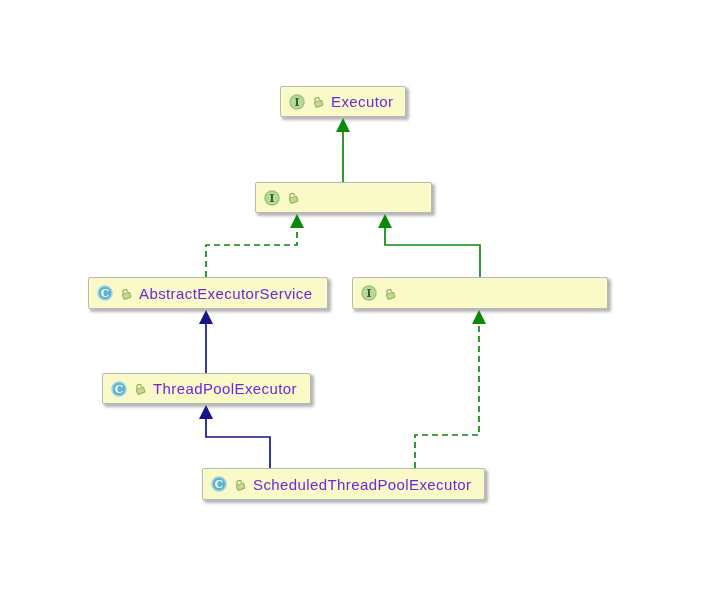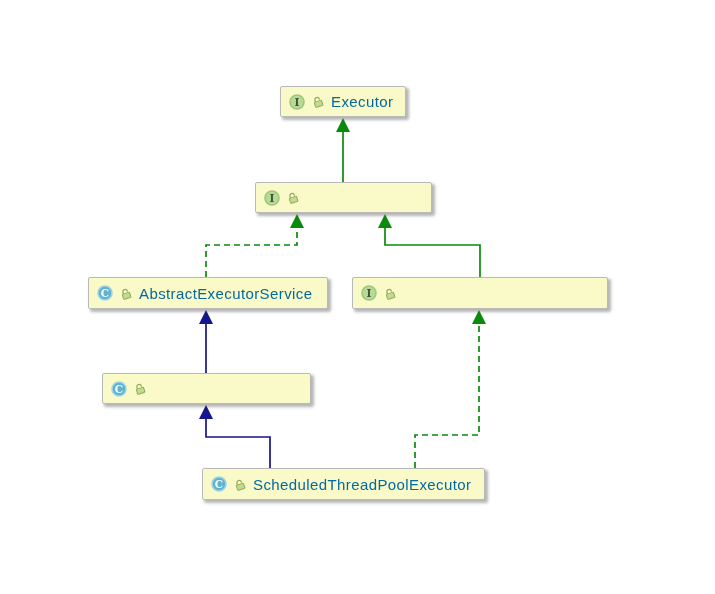--- a/index.html
+++ b/index.html
@@ -30,21 +30,21 @@
     padding-left: 8px;
     background: #fafac8;
     border: 1px solid #b9b9b9;
     border-radius: 2px;
     box-shadow: 2.5px 2.5px 3px rgba(90,90,90,0.45);
     cursor: default;
   }
   .node .label {
     font-size: 15px;
     letter-spacing: 0.4px;
-    color: #0369a1;
+    color: #6d28d9;
     white-space: nowrap;
   }
   .node .kind-icon, .node .lock-icon {
     display: inline-flex;
     flex: 0 0 auto;
   }
 </style>
 </head>
 <body>
 
@@ -138,20 +138,21 @@
           </svg>
         </span>
         <span class="lock-icon">
           <svg width="14" height="13" viewBox="0 0 14 13">
             <g transform="rotate(-18 7 7)">
               <path d="M4.6 6.4 V4.6 a2.3 2.3 0 0 1 4.6 0 V5.2" fill="none" stroke="#8fae5f" stroke-width="1.3"></path>
               <rect x="3.2" y="6.2" width="7.6" height="5.4" rx="1" fill="#c4d98e" stroke="#8fae5f" stroke-width="1"></rect>
             </g>
           </svg>
         </span>
+        <span class="label">ThreadPoolExecutor</span>
       </div>
       <div class="node" style="left: 202px; top: 468px; width: 283px; height: 32px;">
         <span class="kind-icon">
           <svg width="16" height="16" viewBox="0 0 16 16">
             <circle cx="8" cy="8" r="7" fill="#5fb3cf" stroke="#9ed3e5" stroke-width="1.6"></circle>
             <text x="8" y="11.6" text-anchor="middle" font-family="DejaVu Serif, serif" font-size="10.5" font-weight="bold" fill="#f2fbff">C</text>
           </svg>
         </span>
         <span class="lock-icon">
           <svg width="14" height="13" viewBox="0 0 14 13">

